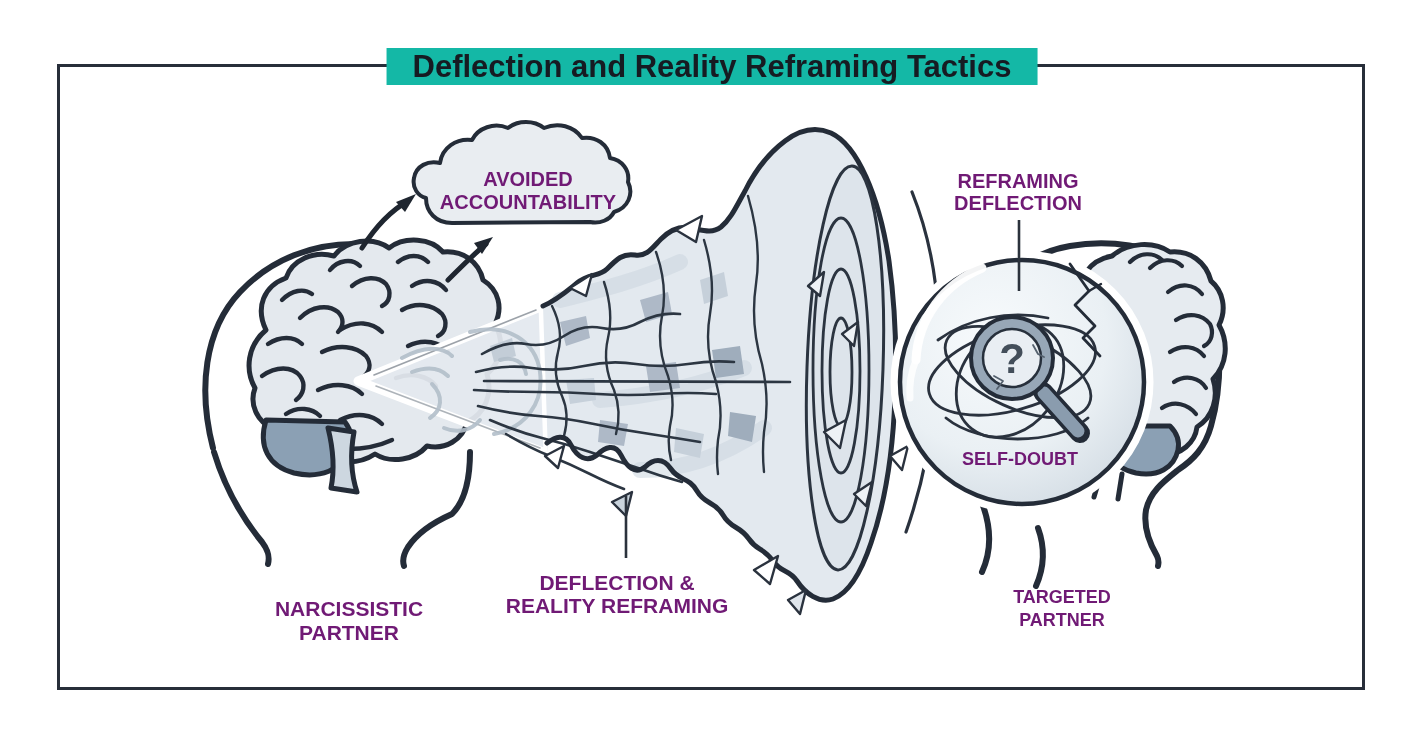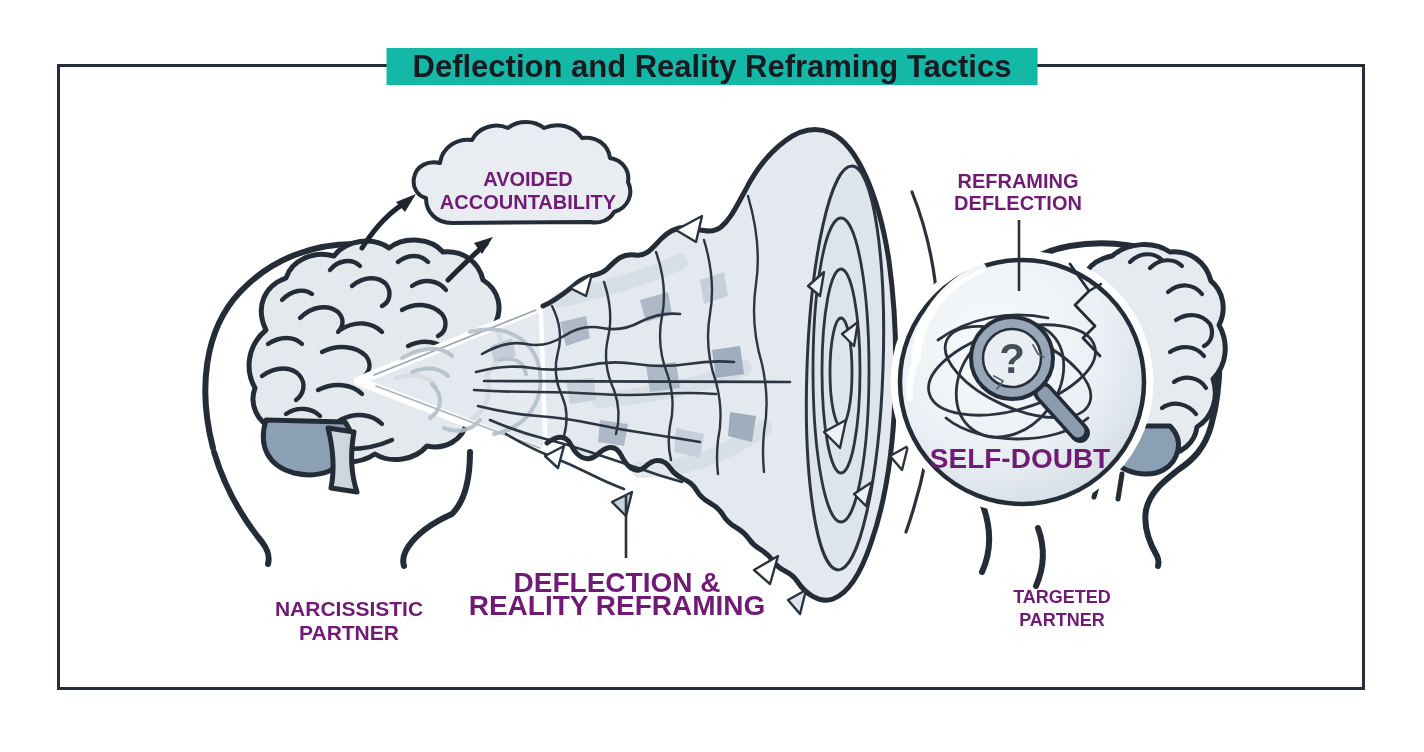--- a/index.html
+++ b/index.html
@@ -9,23 +9,23 @@
          border:3px solid #272e39;box-sizing:border-box;}
   .illustration{position:absolute;left:0;top:0;width:1424px;height:752px;}
   .lbl{position:absolute;transform:translateX(-50%);text-align:center;
        color:#701a75;font-weight:bold;white-space:nowrap;}
   .lbl span{display:block;}
   #title{position:absolute;left:712px;top:48px;transform:translateX(-50%);
          background:#14b8a6;padding:0 26px;font-size:31px;line-height:37px;
          font-weight:bold;color:#161b22;white-space:nowrap;}
   #cloud-label{left:528px;top:168px;font-size:20px;line-height:23px;}
   #left-partner-label{left:349px;top:597px;font-size:21px;line-height:24px;}
-  #center-label{left:617px;top:571px;font-size:28px;line-height:23px;}
+  #center-label{left:617px;top:571px;font-size:21px;line-height:23px;}
   #distorted-label{left:1018px;top:170px;font-size:20px;line-height:22px;}
-  #self-doubt-label{left:1020px;top:448px;font-size:28px;line-height:22px;}
+  #self-doubt-label{left:1020px;top:448px;font-size:18px;line-height:22px;}
   #right-partner-label{left:1062px;top:586px;font-size:18px;line-height:23px;}
 </style>
 </head>
 <body>
 
 <div id="stage">
 
   <div class="frame"></div>
 
   <svg class="illustration" viewBox="0 0 1424 752">

